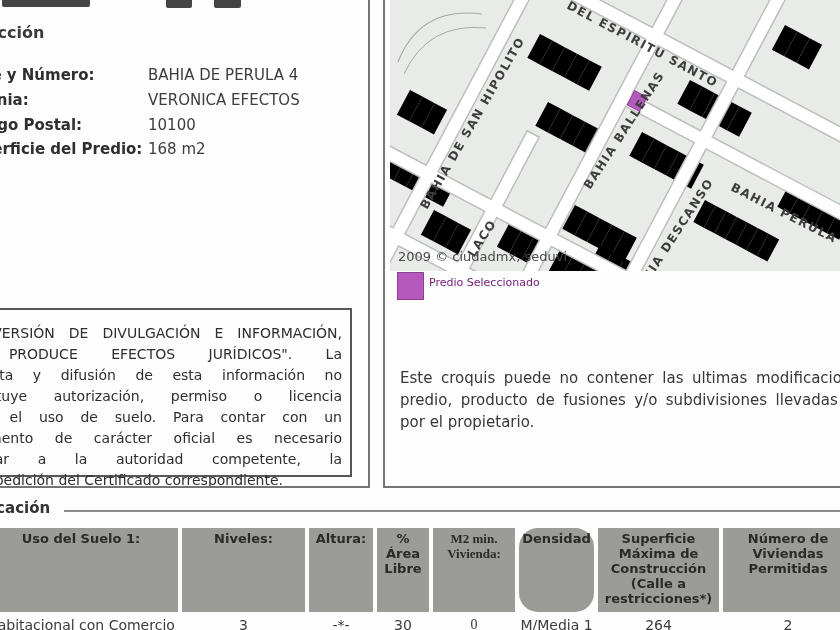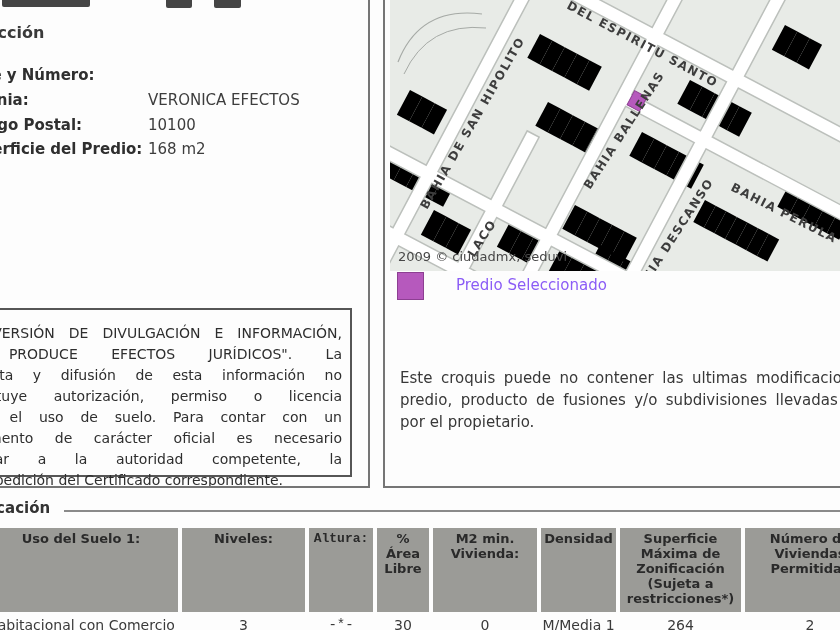--- a/index.html
+++ b/index.html
@@ -20,55 +20,56 @@
   .disclaimer-inner{position:absolute;left:14px;top:13px;width:388px;font-size:14px;line-height:21px;color:#2e2e2e;}
   .jline{text-align:justify;text-align-last:justify;white-space:normal;}
   .jline.last{text-align-last:left;text-indent:24px;}
 
   
   .vline,.hline{position:absolute;background:#757575;}
 
   
   .map-wrap{position:absolute;left:390px;top:0;width:452px;height:271px;overflow:hidden;}
   .legend-swatch{position:absolute;left:397px;top:272px;width:27px;height:28px;background:#b659bd;border:1px solid #8d3f92;box-sizing:border-box;}
-  .legend-label{position:absolute;left:456px;top:276px;font-size:15px;color:#8b5cf6;white-space:nowrap;}
+  .legend-label{position:absolute;left:429px;top:276px;font-size:11px;color:#701a75;white-space:nowrap;}
   .note{position:absolute;left:400px;top:367px;width:500px;font-size:15px;line-height:22px;color:#383838;}
   .note .jline.last{text-indent:0;}
 
   
   .section-title{position:absolute;left:-52px;top:499px;font-size:15px;font-weight:bold;color:#333;white-space:nowrap;}
   .section-rule{position:absolute;left:64px;top:510px;width:776px;height:2px;background:#8a8a8a;}
 
   .ztable{position:absolute;left:-16px;top:528px;display:flex;flex-direction:column;}
   .zrow{display:flex;gap:4px;}
   .zrow.head .zcell{background:#9b9b97;color:#2a2a2a;font-weight:bold;font-size:13px;line-height:15px;
                     min-height:84px;padding:3px 2px;box-sizing:border-box;text-align:center;}
   .zrow.vals{margin-top:4px;}
   .zrow.vals .zcell{font-size:14px;color:#3a3a3a;text-align:center;padding-top:1px;}
-  .c1{width:194px;flex:none;}.c2{width:123px;flex:none;}.c3{width:64px;flex:none;font-family:Liberation Mono, monospace;}.c4{width:52px;flex:none;}
-  .c5{width:104px;flex:none;}.c6{width:75px;flex:none;}.c7{width:121px;flex:none;}.c8{width:130px;flex:none;}
+  .c1{width:194px;flex:none;}.c2{width:123px;flex:none;}.c3{width:64px;flex:none;}.c4{width:52px;flex:none;}
+  .c5{width:82px;flex:none;font-family:Liberation Serif, serif;}.c6{width:75px;flex:none;border-radius:19px;}.c7{width:121px;flex:none;}.c8{width:130px;flex:none;}
   .casing{stroke:#bcc0bc;stroke-width:15;fill:none;stroke-linecap:square;}
   .road{stroke:#ffffff;stroke-width:12;fill:none;stroke-linecap:square;}
   .stname{font-family:"DejaVu Sans","Liberation Sans",sans-serif;font-size:12px;font-weight:bold;
           fill:#3d3d3d;letter-spacing:1.5px;}
   .attrib{font-family:"DejaVu Sans","Liberation Sans",sans-serif;font-size:13px;fill:#474747;letter-spacing:0;}
 </style>
 </head>
 <body>
 
 <div class="stage">
 
   <div class="crop-blob" style="left:2px;top:0;width:88px;height:7px;"></div>
   <div class="crop-blob" style="left:166px;top:0;width:26px;height:8px;"></div>
   <div class="crop-blob" style="left:214px;top:0;width:27px;height:8px;"></div>
 
   <div class="panel-heading">Dirección</div>
 
   <div class="field-row" style="top:66px;">
     <span class="f-label">Calle y Número:</span>
+    <span class="f-value">BAHIA DE PERULA 4</span>
   </div>
   <div class="field-row" style="top:91px;">
     <span class="f-label">Colonia:</span>
     <span class="f-value">VERONICA EFECTOS</span>
   </div>
   <div class="field-row" style="top:116px;">
     <span class="f-label">Código Postal:</span>
     <span class="f-value">10100</span>
   </div>
   <div class="field-row" style="top:140px;">
@@ -174,21 +175,21 @@
   <div class="section-rule"></div>
 
   <div class="ztable">
     <div class="zrow head">
       <div class="zcell c1">Uso del Suelo 1:</div>
       <div class="zcell c2">Niveles:</div>
       <div class="zcell c3">Altura:</div>
       <div class="zcell c4">% Área Libre</div>
       <div class="zcell c5">M2 min. Vivienda:</div>
       <div class="zcell c6">Densidad</div>
-      <div class="zcell c7">Superficie Máxima de Zonificación (Sujeta a restricciones*)</div>
+      <div class="zcell c7">Superficie Máxima de Construcción (Calle a restricciones*)</div>
       <div class="zcell c8">Número de Viviendas Permitidas</div>
     </div>
     <div class="zrow vals">
       <div class="zcell c1">Habitacional con Comercio</div>
       <div class="zcell c2">3</div>
       <div class="zcell c3">-*-</div>
       <div class="zcell c4">30</div>
       <div class="zcell c5">0</div>
       <div class="zcell c6">M/Media 1</div>
       <div class="zcell c7">264</div>

